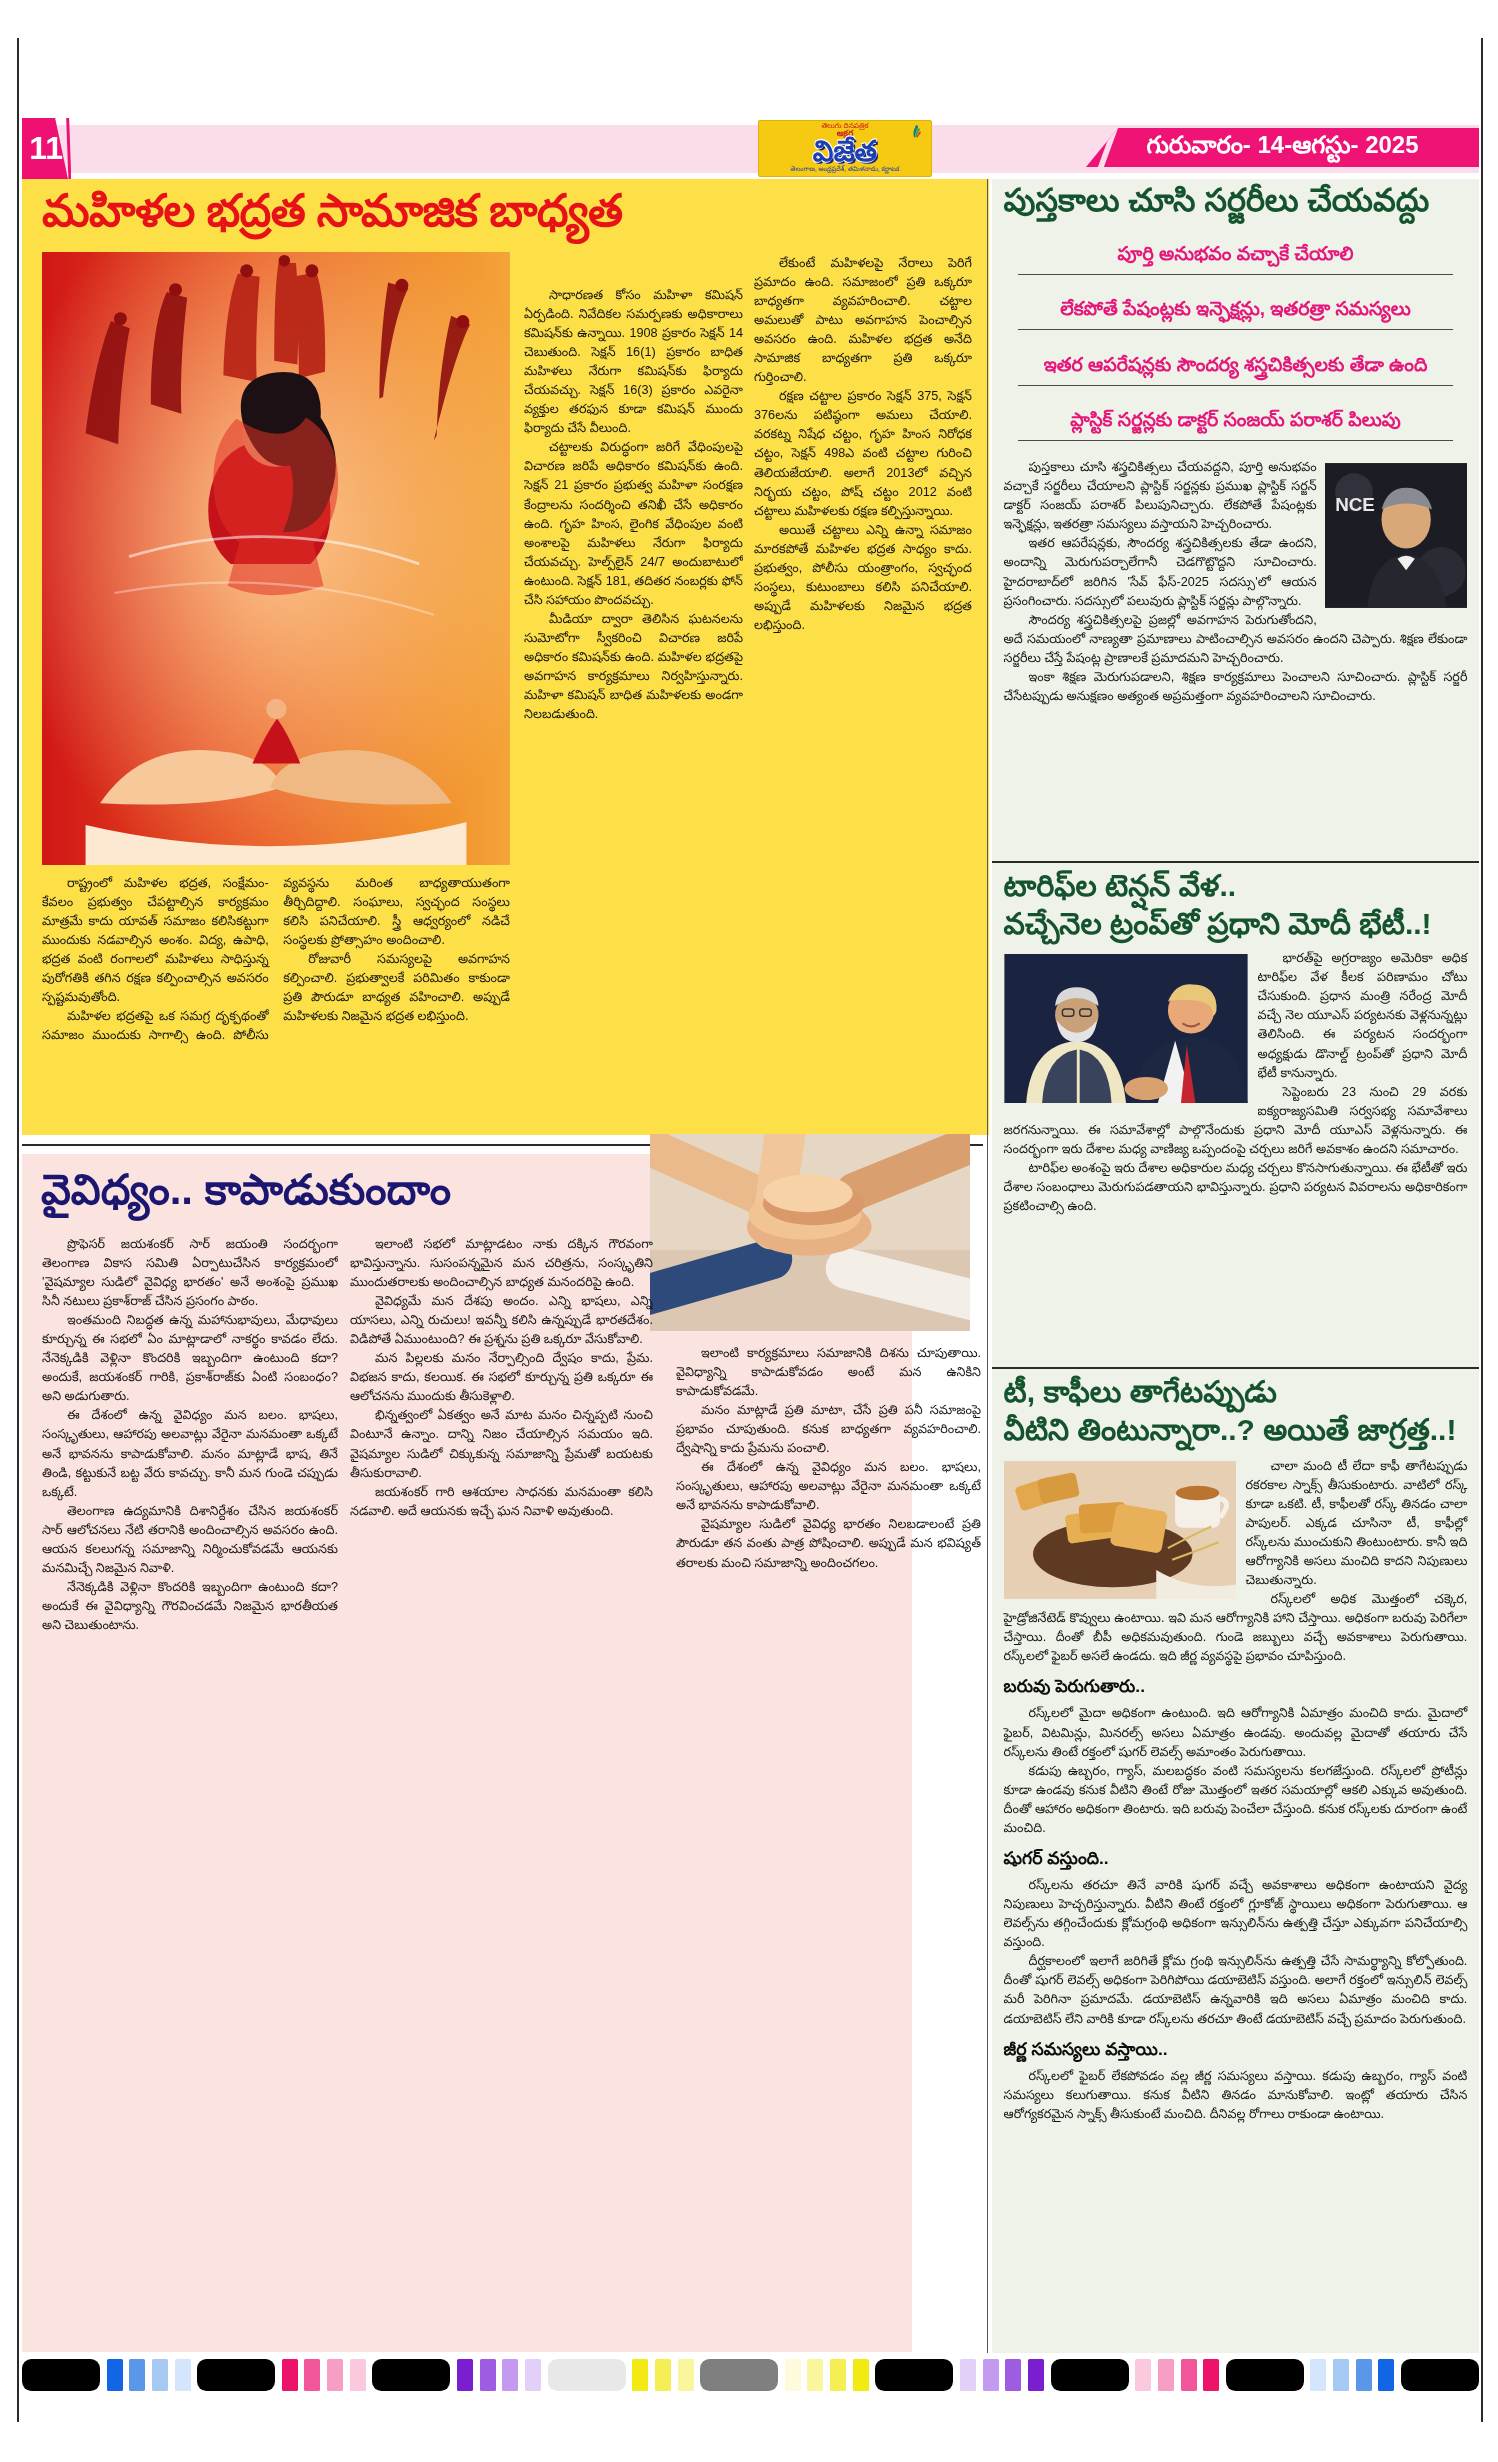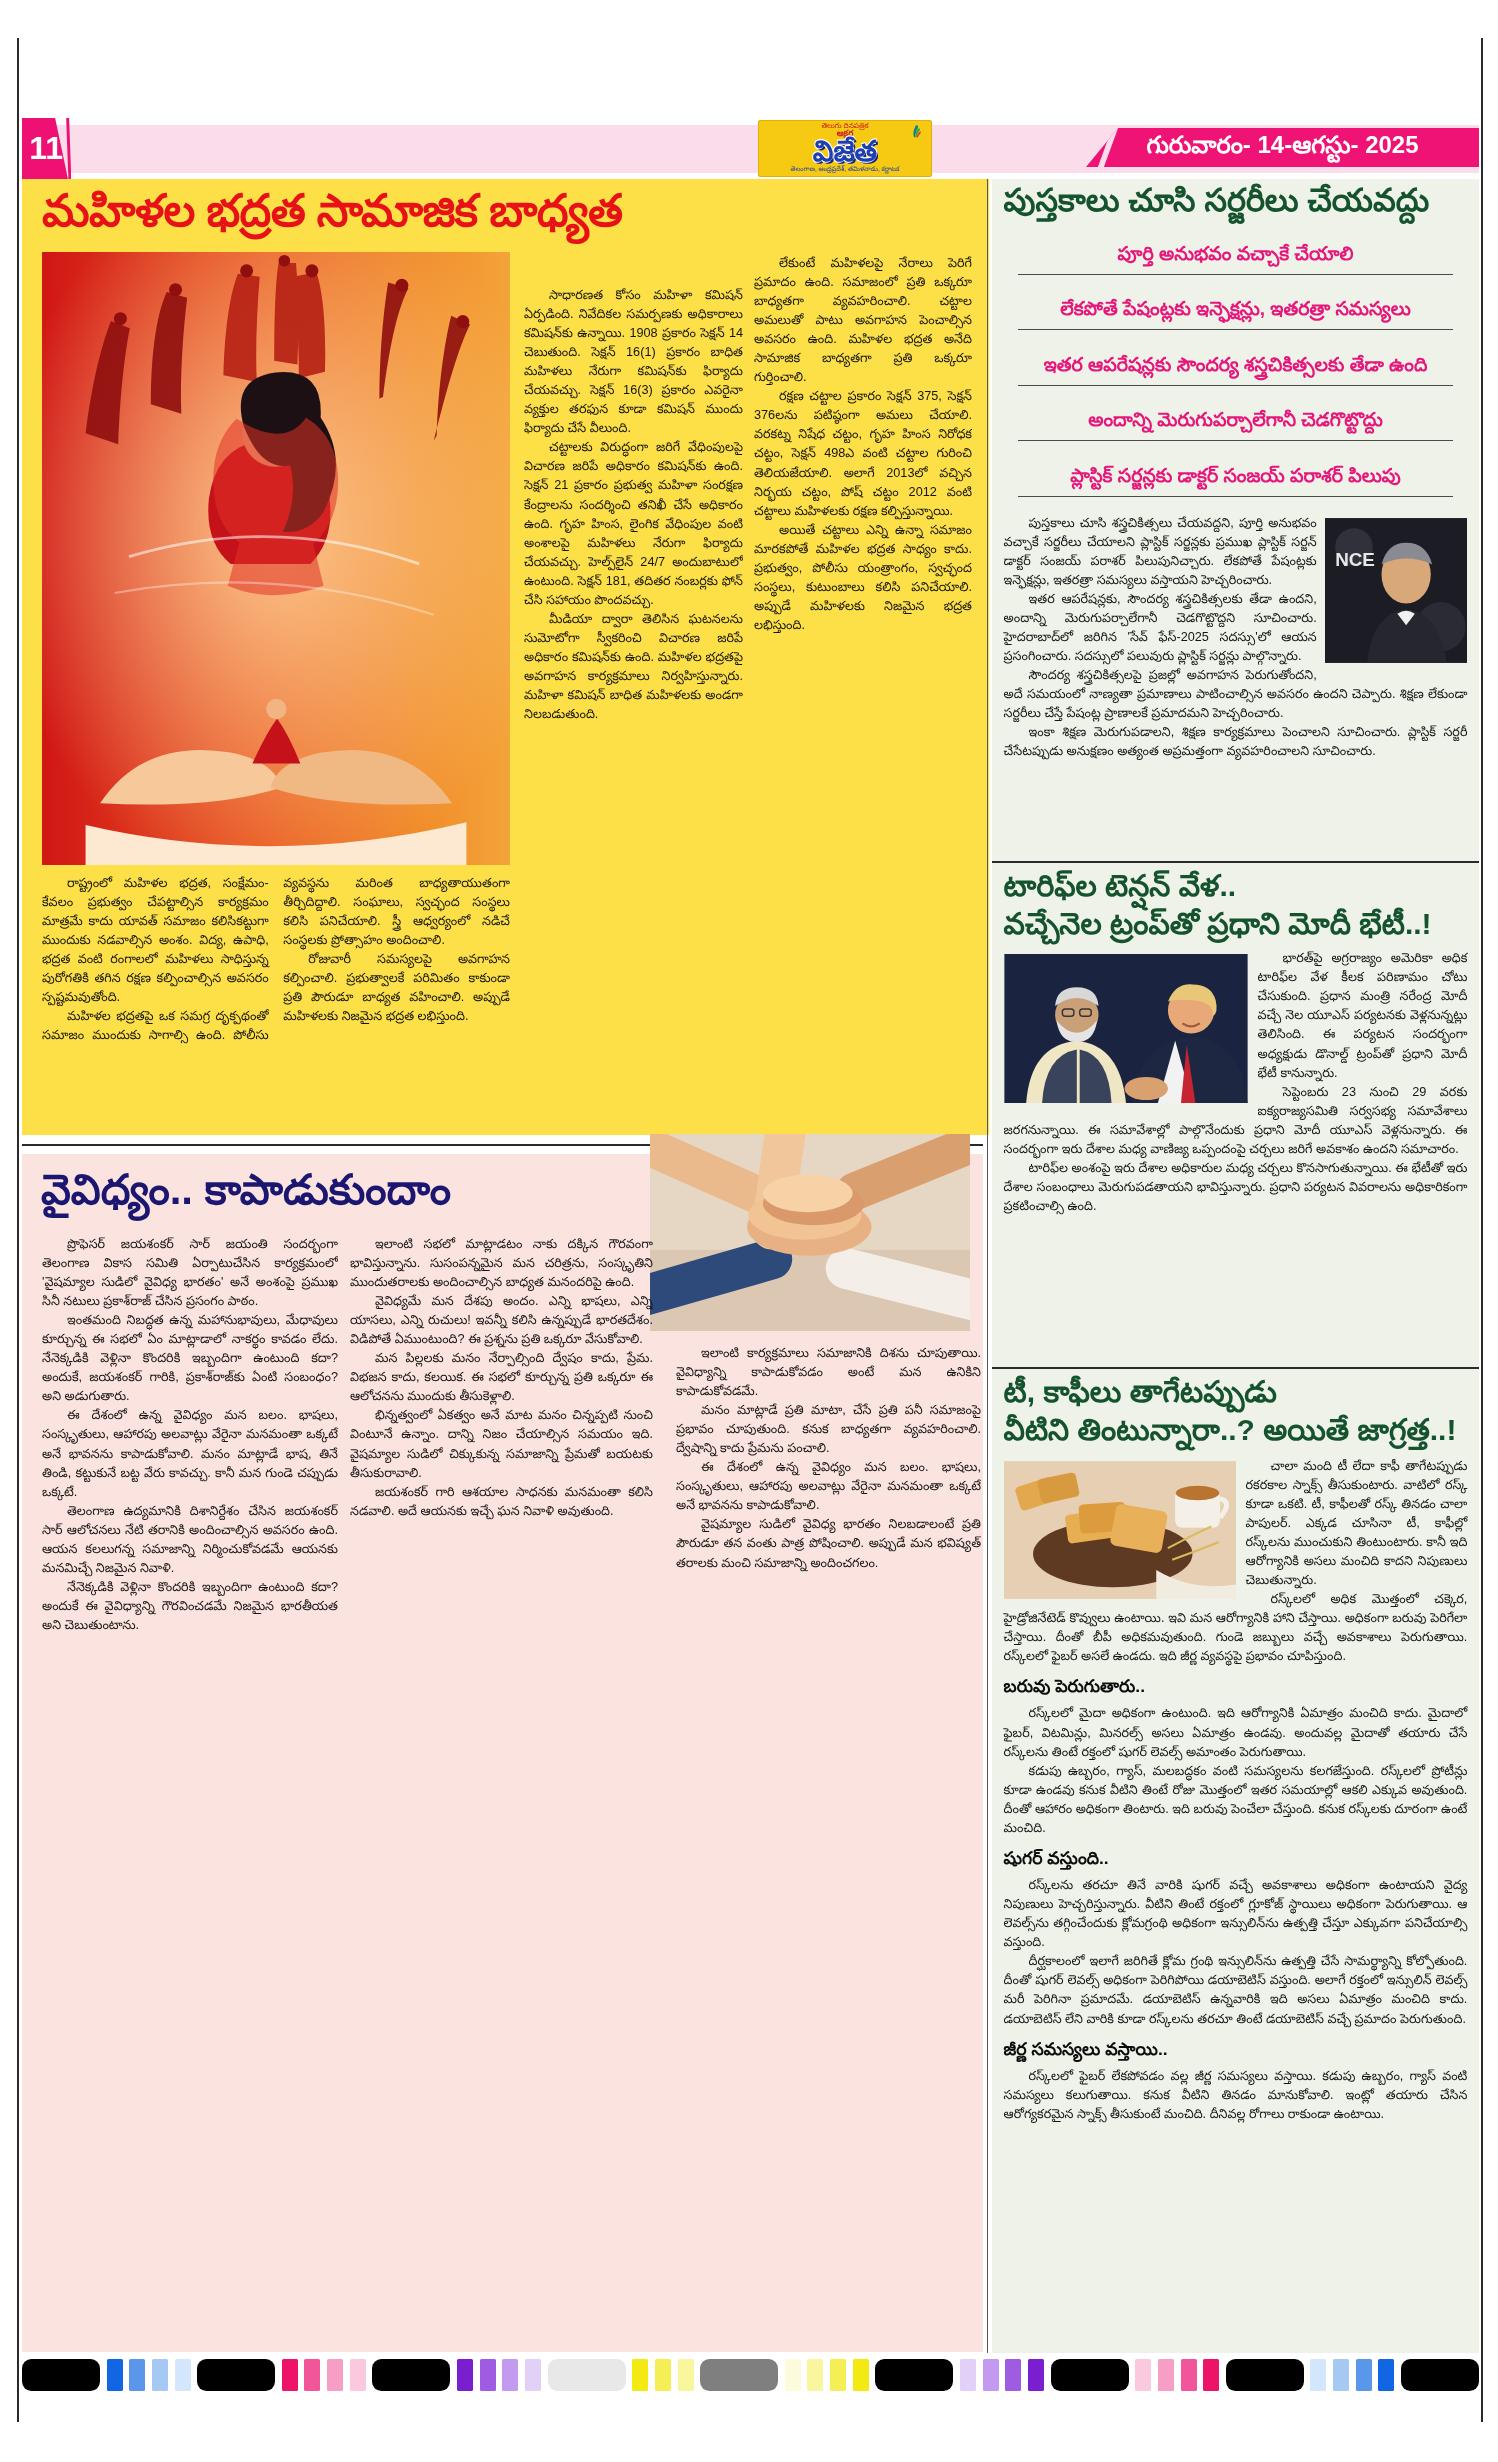--- a/index.html
+++ b/index.html
@@ -30,21 +30,21 @@
 
   
   .sec1{position:absolute;left:22px;top:179px;width:961px;height:956px;background:#fde047;overflow:hidden;padding-left:6px;}
   .sec1-headline{position:absolute;left:20px;top:5.8px;font-size:45px;font-weight:bold;color:#e61218;
                  letter-spacing:-0.7px;white-space:nowrap;}
   .illus{position:absolute;left:20px;top:73px;width:468px;height:613px;}
   .sec1-colA{position:absolute;left:502px;top:75px;width:219px;height:870px;overflow:hidden;margin-top:32px;}
   .sec1-colB{position:absolute;left:732px;top:75px;width:218px;height:870px;overflow:hidden;}
   .sec1-under{position:absolute;left:20px;top:695px;width:468px;height:252px;overflow:hidden;
               column-count:2;column-gap:14.5px;}
-  .sec2{position:absolute;left:22px;top:1154px;width:961px;height:1198px;background:#fbe3df;overflow:visible;}
+  .sec2{position:absolute;left:22px;top:1154px;width:890px;height:1198px;background:#fbe3df;overflow:visible;}
   .sec2-headline{position:absolute;left:19px;top:11.6px;font-size:42px;font-weight:bold;color:#1b1670;white-space:nowrap;}
   .hands-photo{position:absolute;left:628px;top:-20px;width:320px;height:197px;}
   .sec2-col{position:absolute;overflow:hidden;}
   .sec2-c1{left:20px;top:81px;width:296px;height:1102px;}
   .sec2-c2{left:328px;top:81px;width:303px;height:1102px;}
   .sec2-c3{left:642px;top:190px;width:305px;height:993px;margin-left:12px;}
 
   
   .bodytext{font-size:12.7px;line-height:1.5;text-align:justify;color:#141414;}
   .bodytext p{margin:0;text-indent:25px;}
@@ -224,21 +224,20 @@
   <div class="vrule" style="left:987px;top:179px;height:2174px;width:0.7px;background:#555;"></div>
 
   <div class="sidebar">
 
     <div class="sb-art" style="top:4.4px;">
       <div class="sb-head" style="font-size:32px;">పుస్తకాలు చూసి సర్జరీలు చేయవద్దు</div>
       <div class="deck">
           <p>పూర్తి అనుభవం వచ్చాకే చేయాలి</p>
           <p>లేకపోతే పేషంట్లకు ఇన్ఫెక్షన్లు, ఇతరత్రా సమస్యలు</p>
           <p>ఇతర ఆపరేషన్లకు సౌందర్య శస్త్రచికిత్సలకు తేడా ఉంది</p>
-          <p>అందాన్ని మెరుగుపర్చాలేగానీ చెడగొట్టొద్దు</p>
           <p>ప్లాస్టిక్ సర్జన్లకు డాక్టర్ సంజయ్ పరాశర్ పిలుపు</p>
         </div>
       <div class="bodytext" style="margin-top:7.3px;">
         <svg class="photo-right" width="142" height="145" viewBox="0 0 196 200" style="font-size:17.5px">
           <rect width="196" height="200" fill="#1c1c24"></rect>
           <circle cx="40" cy="40" r="26" fill="#3a3a46" opacity="0.7"></circle>
           <circle cx="160" cy="150" r="34" fill="#32323e" opacity="0.7"></circle>
           <text x="14" y="66" fill="#e8e8e8" font-size="26" font-weight="bold">NCE</text>
           <ellipse cx="112" cy="78" rx="34" ry="40" fill="#d8a878"></ellipse>
           <path d="M78 64 q8 -30 34 -30 q28 0 36 30 q-36 -16 -70 0 Z" fill="#8a8a92"></path>

